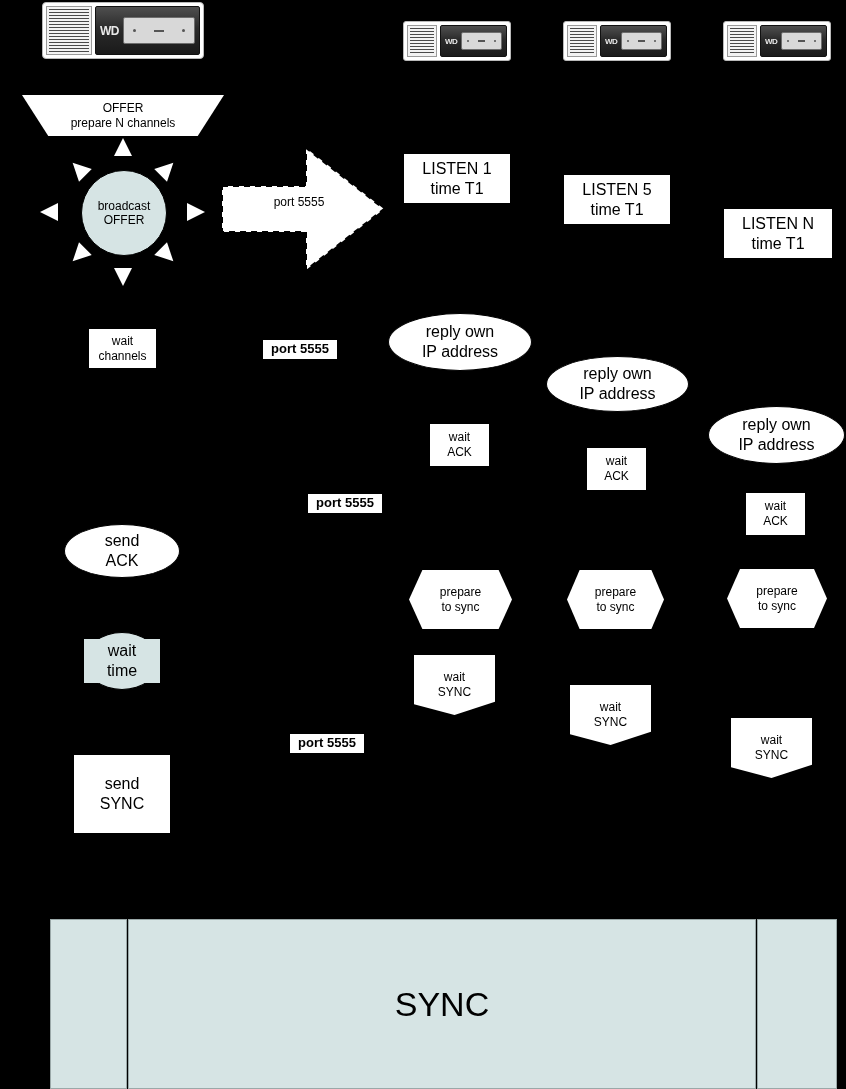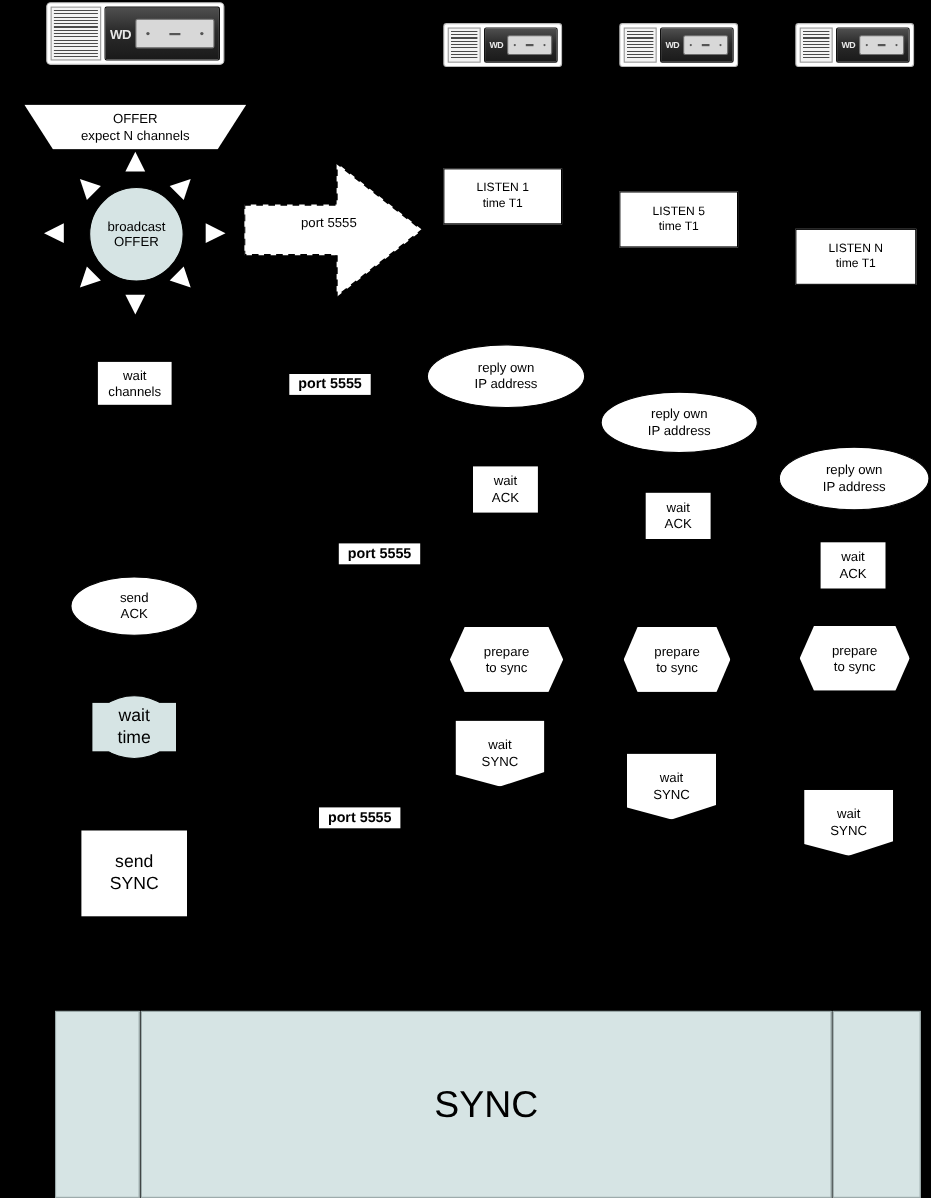--- a/index.html
+++ b/index.html
@@ -125,33 +125,33 @@
     font-size: 12px;
   }
   .spike {
     position: absolute;
     width: 0; height: 0;
     border-style: solid;
   }
   .rect {
     background: #ffffff;
     border: 1px solid #000000;
-    font-size: 11px;
+    font-size: 16px;
     flex-direction: column;
   }
   .plain-rect {
     background: #ffffff;
     font-size: 12px;
     flex-direction: column;
   }
   .ellipse {
     background: #ffffff;
     border: 1px solid #000000;
     border-radius: 50%;
-    font-size: 12px;
+    font-size: 16px;
     flex-direction: column;
   }
   .ellipse.filled {
     background: #d6e4e4;
   }
   .diamond {
     background: #ffffff;
     clip-path: polygon(50% 0, 100% 50%, 50% 100%, 0 50%);
     font-size: 12px;
   }
@@ -237,21 +237,21 @@
       <span class="screen">
         <span class="dot"></span>
           <span class="bar"></span>
           <span class="dot"></span>
       </span>
     </div>
   </div>
 
   <div class="node banner" style="left:22px; top:95px; width:202px; height:41px;">
     <span>OFFER</span>
-    <span>expect N channels</span>
+    <span>prepare N channels</span>
   </div>
 
   <div class="burst-wrap" style="left:40px; top:138px; width:165px; height:148px;text-align:center;">
 
     <span class="spike" style="left:74px; top:0px; border-width:0 9px 18px 9px; border-color:transparent transparent #ffffff transparent;"></span>
     <span class="spike" style="left:74px; top:130px; border-width:18px 9px 0 9px; border-color:#ffffff transparent transparent transparent;"></span>
     <span class="spike" style="left:0px; top:65px; border-width:9px 18px 9px 0; border-color:transparent #ffffff transparent transparent;"></span>
     <span class="spike" style="left:147px; top:65px; border-width:9px 0 9px 18px; border-color:transparent transparent transparent #ffffff;"></span>
     <span class="spike" style="left:30px; top:22px; border-width:0 9px 18px 9px; border-color:transparent transparent #ffffff transparent; transform:rotate(-45deg);"></span>
     <span class="spike" style="left:118px; top:22px; border-width:0 9px 18px 9px; border-color:transparent transparent #ffffff transparent; transform:rotate(45deg);"></span>

